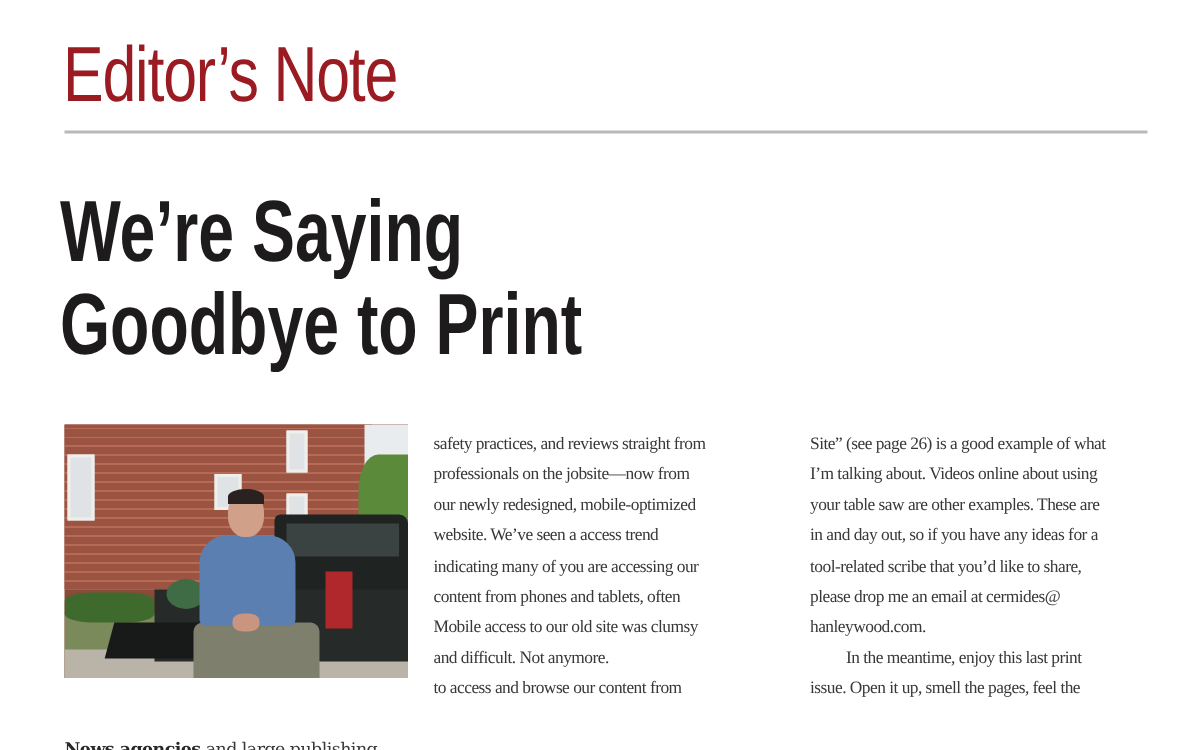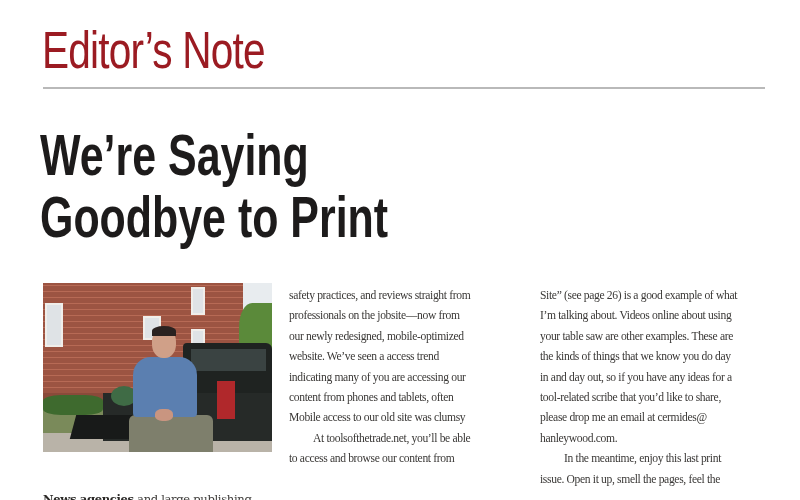--- a/index.html
+++ b/index.html
@@ -92,30 +92,29 @@
 </div>
 
 <div class="col col2">
   <span class="line">safety practices, and reviews straight from</span>
   <span class="line">professionals on the jobsite—now from</span>
   <span class="line">our newly redesigned, mobile-optimized</span>
   <span class="line">website. We’ve seen a access trend</span>
   <span class="line">indicating many of you are accessing our</span>
   <span class="line">content from phones and tablets, often</span>
   <span class="line">Mobile access to our old site was clumsy</span>
-  <span class="line indent">At toolsofthetrade.net, you’ll be able</span>
+  <span class="line">and difficult. Not anymore.</span>
   <span class="line">to access and browse our content from</span>
 
 </div>
 
 <div class="col col3">
   <span class="line">Site” (see page 26) is a good example of what</span>
   <span class="line">I’m talking about. Videos online about using</span>
   <span class="line">your table saw are other examples. These are</span>
-  <span class="line">the kinds of things that we know you do day</span>
   <span class="line">in and day out, so if you have any ideas for a</span>
   <span class="line">tool-related scribe that you’d like to share,</span>
   <span class="line">please drop me an email at cermides@</span>
   <span class="line">hanleywood.com.</span>
   <span class="line indent">In the meantime, enjoy this last print</span>
   <span class="line">issue. Open it up, smell the pages, feel the</span>
 
 </div>
 
 </body></html>

